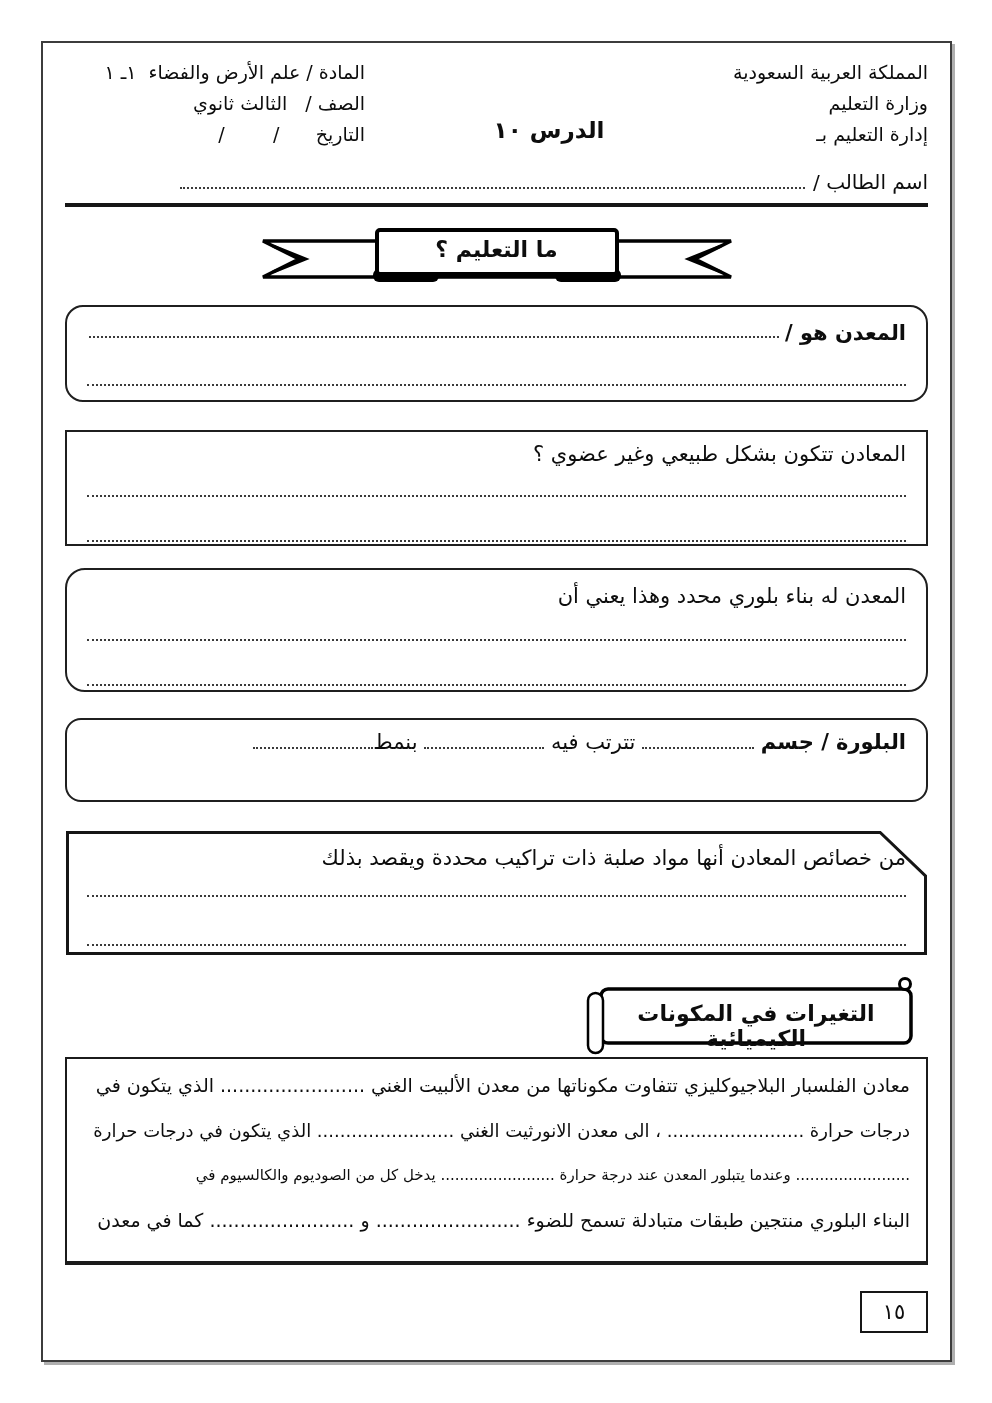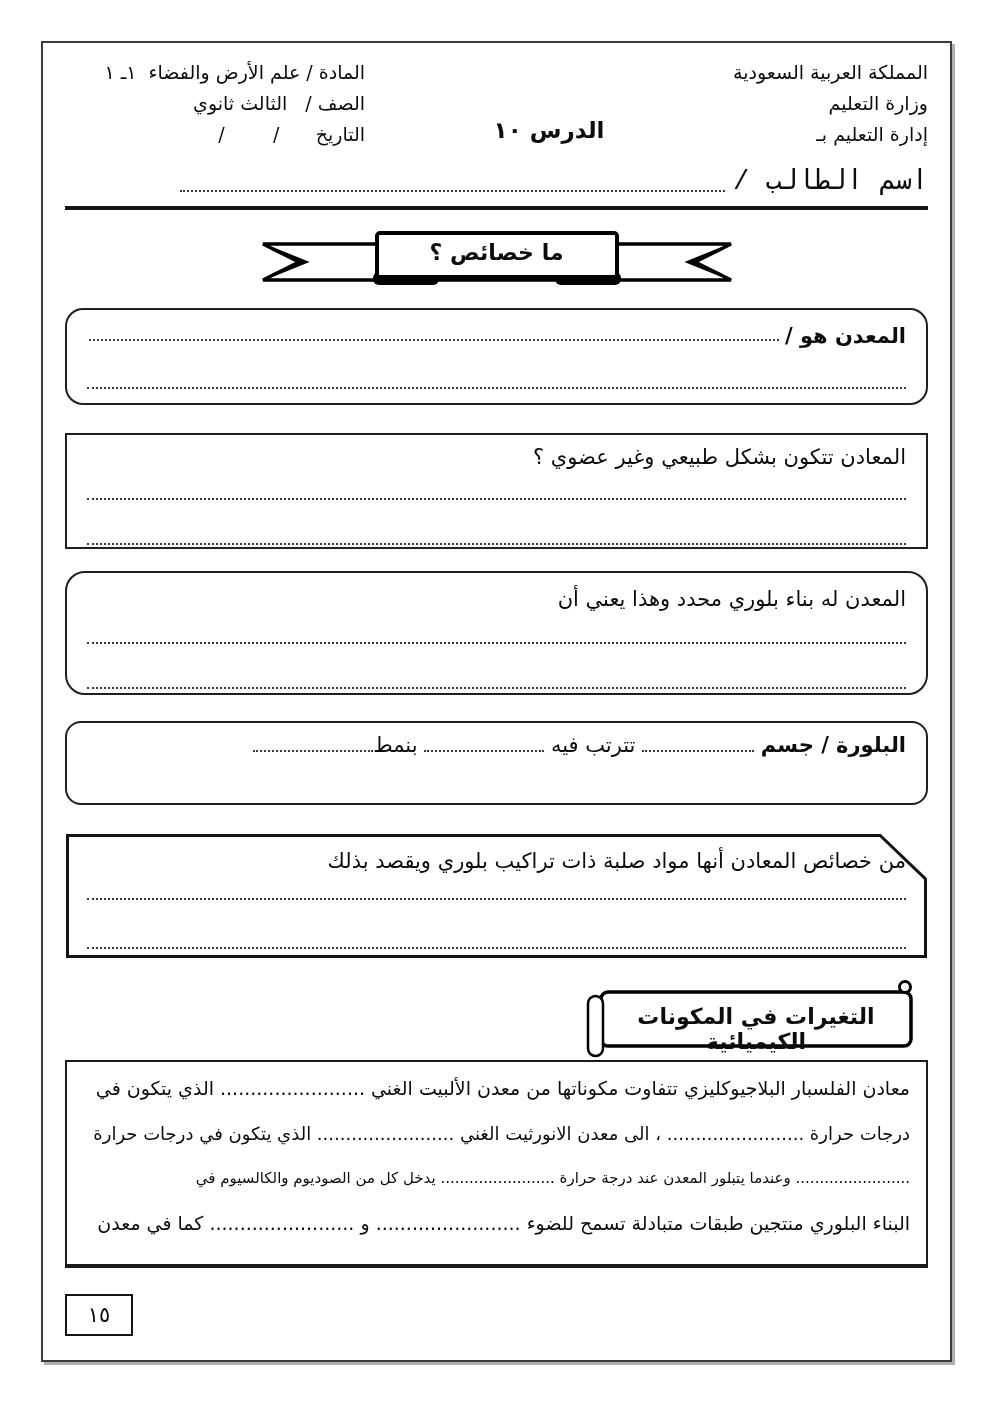--- a/index.html
+++ b/index.html
@@ -14,21 +14,21 @@
     direction:rtl;background:#fff;
   }
   .inner{padding:0 22px;}
   
   .hdr{display:flex;justify-content:space-between;margin-top:14px;}
   .hdr-col{font-size:19px;line-height:31px;}
   .hdr-org{text-align:right;min-width:190px;}
   .hdr-meta{min-width:300px;}
   .ws-pre{white-space:pre;}
   .lesson{font-weight:bold;font-size:23px;margin-top:58px;text-align:center;}
-  .namerow{display:flex;align-items:flex-end;margin-top:14px;font-size:27px;font-family:Liberation Mono, monospace;}
+  .namerow{display:flex;align-items:flex-end;margin-top:20px;font-size:20px;}
   .dotfill{flex:1;border-bottom:2px dotted #3a3a3a;margin:0 8px 5px 115px;height:1px;}
   .thickrule{height:4px;background:#161616;margin-top:9px;}
   
   .ribbon-wrap{display:flex;justify-content:center;margin-top:18px;}
   .ribbon{position:relative;width:480px;height:68px;}
   .ribbon-text{position:absolute;left:120px;top:12px;width:240px;text-align:center;
     font-weight:bold;font-size:22px;}
   
   .qbox{box-sizing:border-box;border:2.5px solid #1f1f1f;padding:6px 20px;overflow:hidden;}
   .round18{border-radius:18px;}
@@ -46,21 +46,21 @@
   
   .scroll-wrap{display:flex;margin-top:19px;}
   .scroll{position:relative;width:345px;height:82px;}
   .scroll-text{position:absolute;left:18px;top:26px;width:310px;text-align:center;
     font-weight:bold;font-size:22px;}
   
   .parabox{box-sizing:border-box;border:2px solid #1b1b1b;border-bottom-width:4px;
     padding:4px 16px 0;overflow:hidden;}
   .pline{font-size:19px;line-height:45px;white-space:nowrap;text-align:right;}
   
-  .pagenum-wrap{display:flex;justify-content:flex-end;margin-top:26px;}
+  .pagenum-wrap{display:flex;justify-content:flex-start;margin-top:26px;}
   .pagenum{box-sizing:border-box;border:2.5px solid #161616;width:68px;height:42px;
     display:flex;align-items:center;justify-content:center;font-size:21px;}
 </style>
 </head>
 <body>
 
 <div class="sheet">
   <div class="frame">
     <div class="inner">
 
@@ -89,21 +89,21 @@
       <div class="ribbon-wrap">
         <div class="ribbon">
           <svg width="480" height="68" viewBox="0 0 480 68">
             <path d="M6,16 H474 L438,34 L474,52 H6 L42,34 Z" fill="#ffffff" stroke="#000" stroke-width="3.5" stroke-linejoin="miter"></path>
             <polyline points="16,21 48,34 16,47" fill="none" stroke="#000" stroke-width="3.5"></polyline>
             <polyline points="464,21 432,34 464,47" fill="none" stroke="#000" stroke-width="3.5"></polyline>
             <rect x="116" y="44" width="66" height="13" rx="6" fill="#000"></rect>
             <rect x="298" y="44" width="66" height="13" rx="6" fill="#000"></rect>
             <rect x="120" y="5" width="240" height="44" rx="3" fill="#ffffff" stroke="#000" stroke-width="4"></rect>
           </svg>
-          <div class="ribbon-text">ما خصائص ؟</div>
+          <div class="ribbon-text">ما التعليم ؟</div>
         </div>
       </div>
 
       <div class="qbox round18" style="margin-top:12px;height:97px;">
         <div class="flexline" style="margin-top:8px;">
           <span class="q bold">المعدن هو /</span>
           <span class="dotrow" style="flex:1;margin:0 6px 7px 2px;"></span>
         </div>
         <div class="dotrow" style="margin-top:38px;"></div>
       </div>
@@ -128,21 +128,21 @@
           <span class="blank" style="width:120px;"></span>
           <span>بنمط</span><span class="blank" style="width:120px;"></span>
         </div>
       </div>
 
       <div class="notchbox" style="margin-top:28px;height:126px;">
         <svg viewBox="0 0 866 126" preserveAspectRatio="none">
           <path d="M2.5,2.5 H818 L863.5,46 V123.5 H2.5 Z" fill="none" stroke="#151515" stroke-width="3"></path>
         </svg>
         <div class="content">
-          <div class="q" style="margin-top:6px;">من خصائص المعادن أنها مواد صلبة ذات تراكيب بلوري ويقصد بذلك</div>
+          <div class="q" style="margin-top:6px;">من خصائص المعادن أنها مواد صلبة ذات تراكيب محددة ويقصد بذلك</div>
           <div class="dotrow" style="margin-top:24px;"></div>
           <div class="dotrow" style="margin-top:46px;"></div>
         </div>
       </div>
 
       <div class="scroll-wrap">
         <div class="scroll">
           <svg width="345" height="82" viewBox="0 0 345 82">
             <rect x="18" y="14" width="310" height="54" rx="7" fill="#ffffff" stroke="#000" stroke-width="3.5"></rect>
             <rect x="5" y="18" width="15" height="60" rx="7.5" fill="#ffffff" stroke="#000" stroke-width="2.5"></rect>

